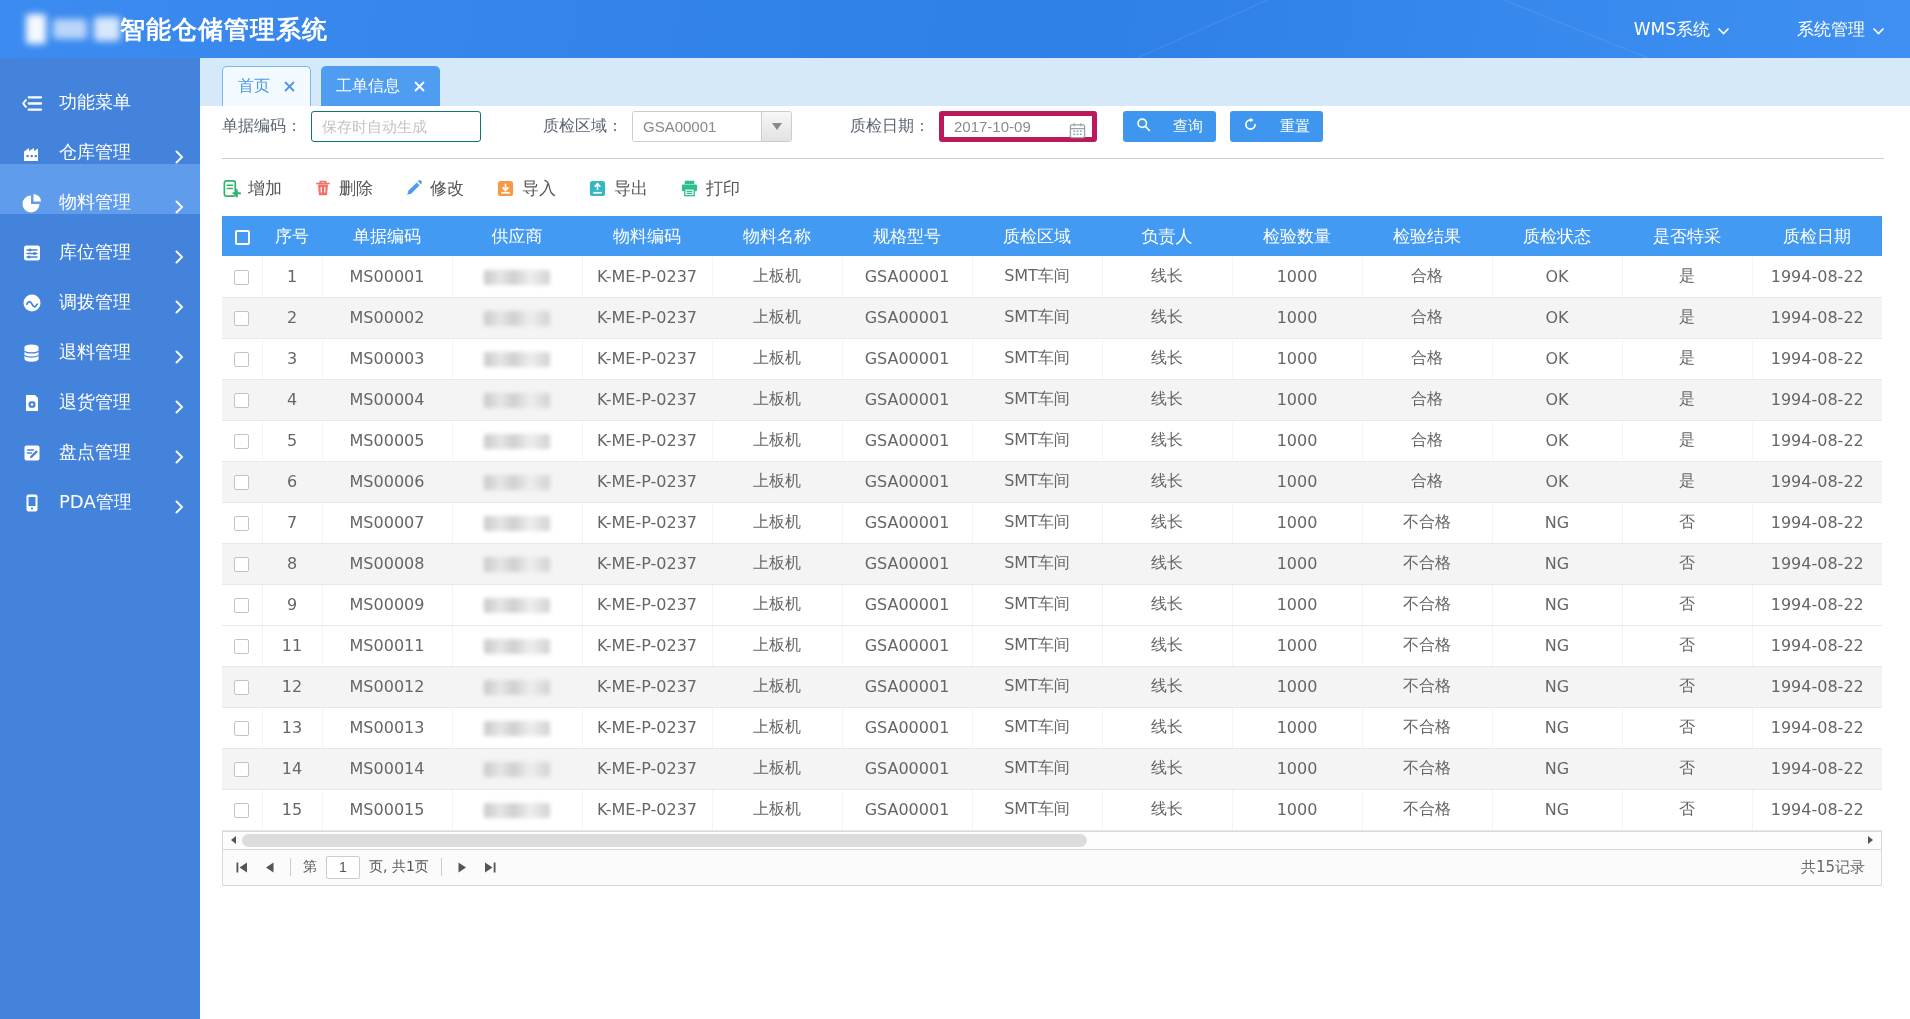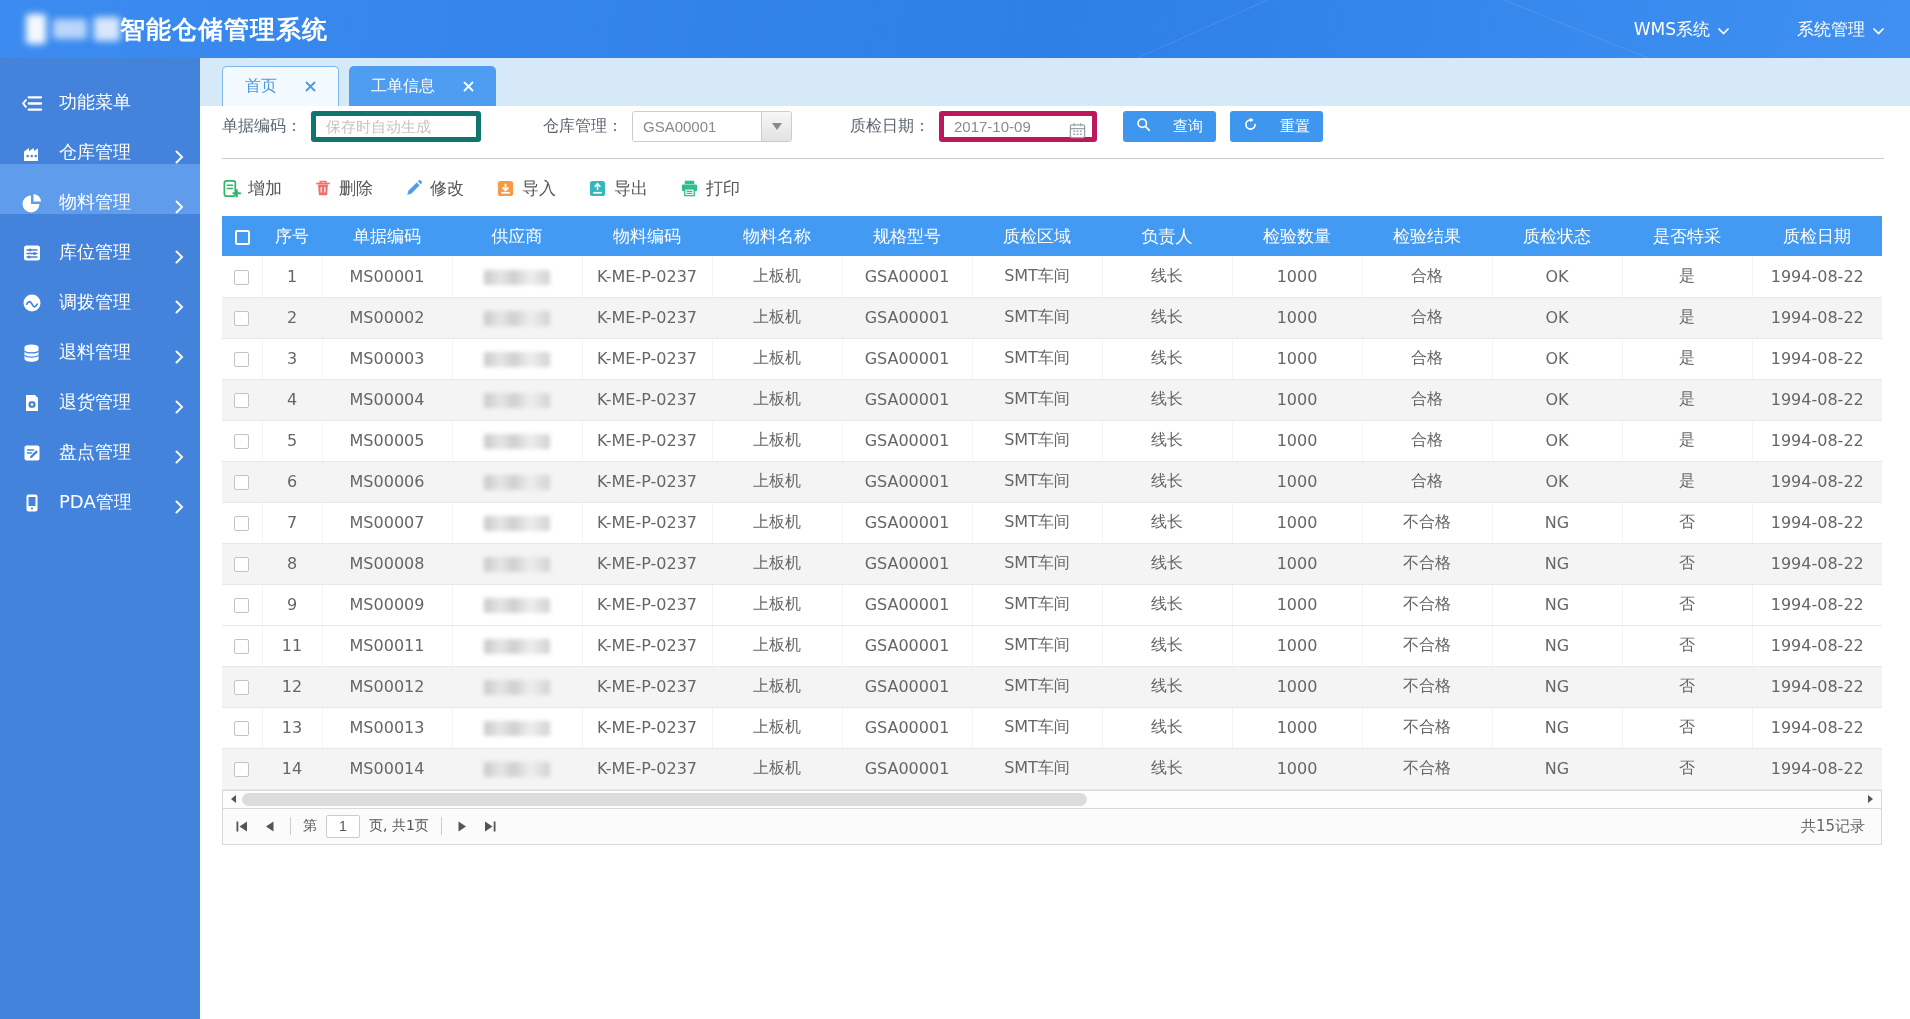--- a/index.html
+++ b/index.html
@@ -28,32 +28,32 @@
   .side-item{ height:50px; display:flex; align-items:flex-end; padding:0 16px 0 21px;
     color:#fff; font-size:18px; cursor:pointer; }
   .side-item.active{ background:var(--sidebar-active,#609CEC); }
   .side-icon{ width:22px; height:22px; margin-right:16px; display:inline-flex; align-items:center; justify-content:center; }
   .side-label{ flex:1; white-space:nowrap; }
   .side-chev{ display:inline-flex; opacity:.95; }
 
   
   .main{ position:absolute; left:200px; top:58px; width:1710px; height:961px; background:#fff; }
   .tabstrip{ height:48px; background:var(--tab-strip,#D5E9F8); display:flex; align-items:flex-end; padding-left:22px; gap:10px; }
-  .tab{ height:40px; display:flex; align-items:center; padding:0 22px; border-radius:5px 5px 0 0;
-    font-size:16px; gap:28px; cursor:pointer; background:#F3FAFF; border:1px solid #7cb8ec; border-bottom:none; color:#4A97E8; }
+  .tab{ height:40px; display:flex; align-items:center; padding:0 15px; border-radius:5px 5px 0 0;
+    font-size:16px; gap:14px; cursor:pointer; background:#F3FAFF; border:1px solid #7cb8ec; border-bottom:none; color:#4A97E8; }
   .tab.active{ background:var(--tab-active,#4F9DF1); color:#fff; border:none; }
   .tab-close{ display:inline-flex; cursor:pointer; }
 
   .content{ padding-left:22px; }
 
   
   .filter-row{ display:flex; align-items:center; height:32px; margin-top:4px; font-size:16px; color:#5b6570; }
   .flabel{ margin-right:9px; white-space:nowrap; }
   .g2{ margin-left:62px; } .g3{ margin-left:58px; }
-  .finput{ height:31px; border:5px solid #0f766e; border-radius:3px; padding:0 10px; font-size:15px; color:#888; width:170px; background:#fff; outline:none; }
+  .finput{ height:31px; border:1px solid #0f766e; border-radius:3px; padding:0 10px; font-size:15px; color:#888; width:170px; background:#fff; outline:none; }
   .finput::placeholder{ color:#c3c3c3; }
   .combo{ display:flex; width:160px; height:31px; border:1px solid #ccc; border-radius:3px; overflow:hidden; background:#fff; }
   .combo-input{ flex:1; min-width:0; border:none; padding:0 10px; font-size:15px; color:#8a8a8a; outline:none; }
   .combo-btn{ width:30px; background:linear-gradient(#f7f7f7,#e2e2e2); border-left:1px solid #ccc;
     display:flex; align-items:center; justify-content:center; cursor:pointer; }
   .tri-down{ width:0; height:0; border:5px solid transparent; border-top:7px solid #8a8a8a; margin-top:6px; }
   .datebox{ position:relative; width:158px; height:31px; border:5px solid #be185d; border-radius:3px; background:#fff; }
   .date-input{ width:100%; height:100%; border:none; padding:0 30px 0 10px; font-size:15px; color:#8a8a8a; outline:none; border-radius:3px; }
   .cal{ position:absolute; right:6px; top:6px; display:inline-flex; cursor:pointer; }
   .btn{ height:31px; border:none; border-radius:3px; background:var(--accent,#3E96EF); color:#fff; font-size:15px;
@@ -283,21 +283,21 @@
         </span>
       </div>
     </div>
 
   <div class="content">
 
     <div class="filter-row">
       <label class="flabel">单据编码：</label>
       <input class="finput" placeholder="保存时自动生成" style="">
 
-      <label class="flabel g2">仓库管理：</label>
+      <label class="flabel g2">质检区域：</label>
       <div class="combo">
         <input class="combo-input" value="GSA00001" style="">
         <span class="combo-btn">
             <span class="tri-down"></span>
           </span>
       </div>
 
       <label class="flabel g3">质检日期：</label>
       <div class="datebox">
         <input class="date-input" value="2017-10-09" style="">
@@ -639,20 +639,36 @@
             <td>上板机</td>
             <td>GSA00001</td>
             <td>SMT车间</td>
             <td>线长</td>
             <td>1000</td>
             <td>不合格</td>
             <td>NG</td>
             <td>否</td>
             <td>1994-08-22</td>
           </tr>
+          <tr class="">
+            <td><span class="cb"></span></td>
+            <td>15</td>
+            <td>MS00015</td>
+            <td><span class="blur-cell"></span></td>
+            <td>K-ME-P-0237</td>
+            <td>上板机</td>
+            <td>GSA00001</td>
+            <td>SMT车间</td>
+            <td>线长</td>
+            <td>1000</td>
+            <td>不合格</td>
+            <td>NG</td>
+            <td>否</td>
+            <td>1994-08-22</td>
+          </tr>
         </tbody>
     </table>
 
     <div class="hscroll">
       <span class="hs-arrow left">
           <span class="tri-l"></span>
         </span>
       <div class="hs-thumb"></div>
       <span class="hs-arrow right">
           <span class="tri-r"></span>

